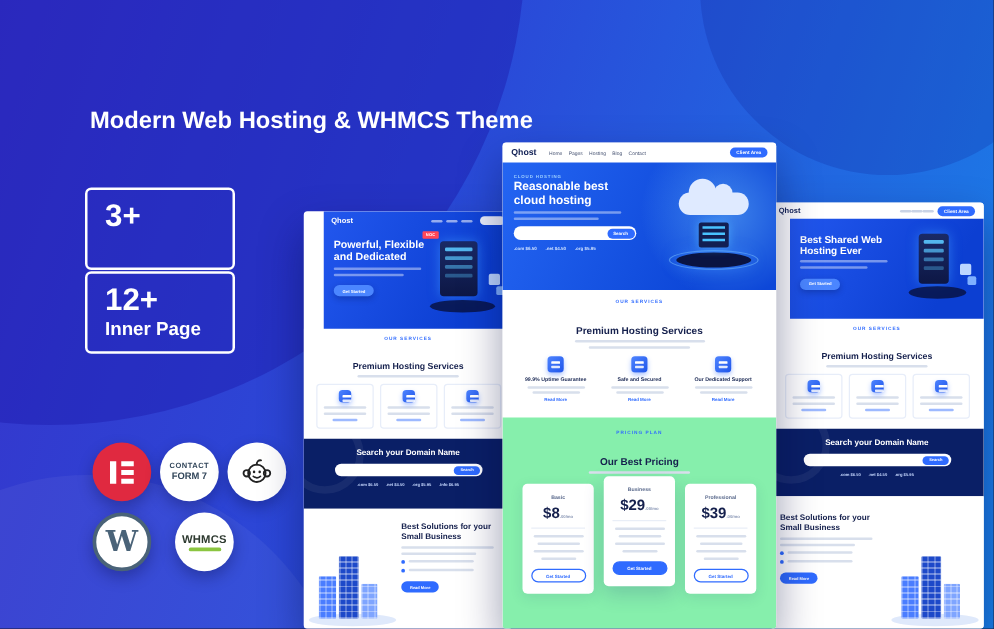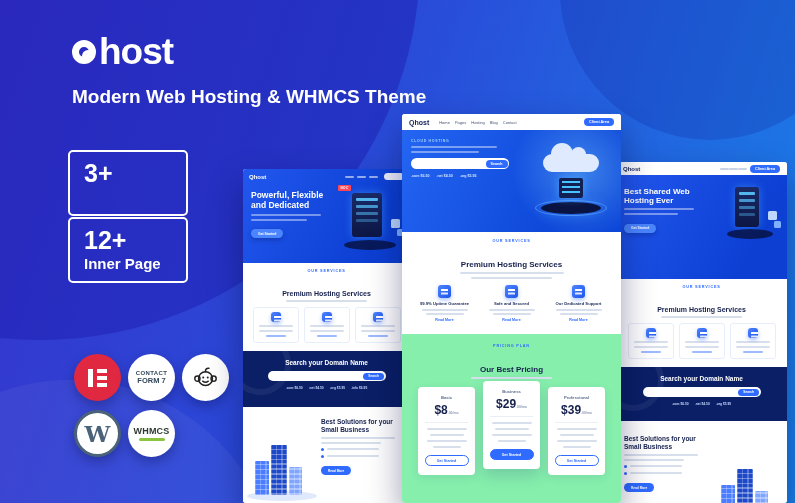--- a/index.html
+++ b/index.html
@@ -27,21 +27,21 @@
   .badge-count { font-size:25px; font-weight:800; line-height:1.05; }
   .badge-label { font-size:15px; font-weight:700; margin-top:2px; }
 
   .tech { position:absolute; width:47px; height:47px; border-radius:50%; background:#fff;
     box-shadow:0 5px 12px rgba(0,0,40,.28); display:flex; align-items:center; justify-content:center;
     flex-direction:column; overflow:hidden; }
   .t-elementor { left:74px; top:354px; background:#e02940; }
   .t-cf7 { left:128px; top:354px; }
   .t-mailchimp { left:182px; top:354px; }
   .t-wp { left:74px; top:410px; border:3px solid #4a6378; }
-  .t-whmcs { left:128px; top:410px; }
+  .t-whmcs { left:140px; top:410px; }
   .el-glyph { width:19px; height:18px; position:relative; }
   .el-glyph::before { content:""; position:absolute; left:0; top:0; width:5px; height:18px; background:#fff; }
   .el-glyph::after { content:""; position:absolute; right:0; top:0; width:10px; height:4px; background:#fff;
     box-shadow:0 7px 0 #fff, 0 14px 0 #fff; }
   .cf7-t1 { font-size:6px; font-weight:700; color:#33475b; letter-spacing:.4px; }
   .cf7-t2 { font-size:7.5px; font-weight:800; color:#33475b; }
   .wp-w { font-family:"DejaVu Serif", serif; font-size:23px; color:#4a6378; font-weight:700; line-height:1; }
   .whmcs-txt { font-size:9px; font-weight:800; color:#2e3a30; letter-spacing:.2px; }
   .whmcs-swoosh { width:26px; height:2.5px; background:#8bc540; border-radius:2px; margin-top:2px; }
 
@@ -112,21 +112,21 @@
   .p-name { font-size:4.2px; font-weight:700; color:#5d6c8e; }
   .p-price { margin-top:3px; font-size:12px; font-weight:800; color:#15204d; }
   .p-suffix { font-size:3.4px; color:#8b98b6; font-weight:600; }
   .p-div { height:1px; background:#e9eef7; margin:5px 2px; }
   .plan .bar { width:40px; margin:4px auto 0; }
   .p-btn { display:block; width:44px; margin:7px auto 0; border:1px solid #2f6bff; color:#2f6bff;
     background:#fff; border-radius:7px; font-size:3.6px; font-weight:700; padding:2.5px 0; }
   .plan.featured .p-btn { background:#2f6bff; color:#fff; }
 
   
-  .p-hero { position:relative; background:linear-gradient(118deg,#2257ee 0%,#0c3fd2 78%); overflow:hidden; }
+  .p-hero { position:relative; background:linear-gradient(118deg,#2257ee 0%,#0c3fd2 78%); overflow:hidden;margin-left:16px; }
   .site-left .p-hero { height:94px; }
   .mini-header { position:absolute; left:6px; right:6px; top:4px; display:flex; align-items:center; gap:3px; z-index:2; }
   .mini-logo { font-size:6px; font-weight:800; color:#fff; }
   .hbar { width:9px; height:2px; background:rgba(255,255,255,.55); border-radius:1px; }
   .hbar.first { margin-left:auto; }
   .hbar.gray { background:#c9d3e6; }
   .mini-cta { width:20px; height:7px; background:rgba(255,255,255,.92); border-radius:4px; margin-left:3px; }
   .p-hero-left { position:absolute; left:8px; top:22px; width:82px; z-index:1; }
   .p-hero-title { font-size:8.5px; font-weight:800; color:#fff; line-height:1.15; }
   .hero-btn { display:inline-block; margin-top:5px; background:#4b86ff; color:#fff; font-size:3.4px;
@@ -188,24 +188,20 @@
   .bld-base { position:absolute; left:0; bottom:2px; width:70px; height:10px; background:#dfe9fb; border-radius:50%; }
 </style>
 </head>
 <body>
 
 <div class="canvas">
   <div class="bg-c1"></div>
   <div class="bg-c2"></div>
   <div class="bg-c3"></div>
 
-  <div class="brand">
-    <span class="q"></span>
-    <span class="brand-text">host</span>
-  </div>
   <div class="subtitle">Modern Web Hosting &amp; WHMCS Theme</div>
 
   <div class="badge badge-home">
     <div class="badge-count">3+</div>
   </div>
   <div class="badge badge-inner">
     <div class="badge-count">12+</div>
     <div class="badge-label">Inner Page</div>
   </div>
 
@@ -322,21 +318,21 @@
   </div>
 
   <div class="site site-right">
     <div class="m-header" style="height:13px">
       <span class="m-logo" style="font-size:6px">Qhost</span>
       <span class="hbar gray first"></span>
       <span class="hbar gray"></span>
       <span class="hbar gray"></span>
       <span class="m-cta" style="margin-left:3px">Client Area</span>
     </div>
-    <div class="p-hero" style="height:104px">
+    <div class="p-hero" style="height:80px">
       <div class="p-hero-left" style="top:12px;width:86px">
         <div class="p-hero-title" style="font-size:8px">Best Shared Web Hosting Ever</div>
         <div class="bar lt" style="width:70px"></div>
         <div class="bar lt" style="width:54px"></div>
         <span class="hero-btn">Get Started</span>
       </div>
       <div class="p-hero-art" style="top:8px;width:62px;height:64px">
         <div class="tower" style="left:16px;top:4px;width:24px;height:40px"></div>
         <div class="cube1" style="top:28px"></div>
         <div class="cube2" style="top:38px"></div>
@@ -414,20 +410,21 @@
         <span>Hosting</span>
         <span>Blog</span>
         <span>Contact</span>
       </div>
       <span class="m-cta">Client Area</span>
     </div>
 
     <div class="m-hero">
       <div class="m-hero-left">
         <div class="m-tagline">CLOUD HOSTING</div>
+        <div class="m-title">Reasonable best cloud hosting</div>
         <div class="bar lt" style="width:86px"></div>
         <div class="bar lt" style="width:68px"></div>
         <div class="m-search">
           <span class="m-search-btn">Search</span>
         </div>
         <div class="m-domains">
           <span>.com $6.50</span>
           <span>.net $4.50</span>
           <span>.org $5.95</span>
         </div>

